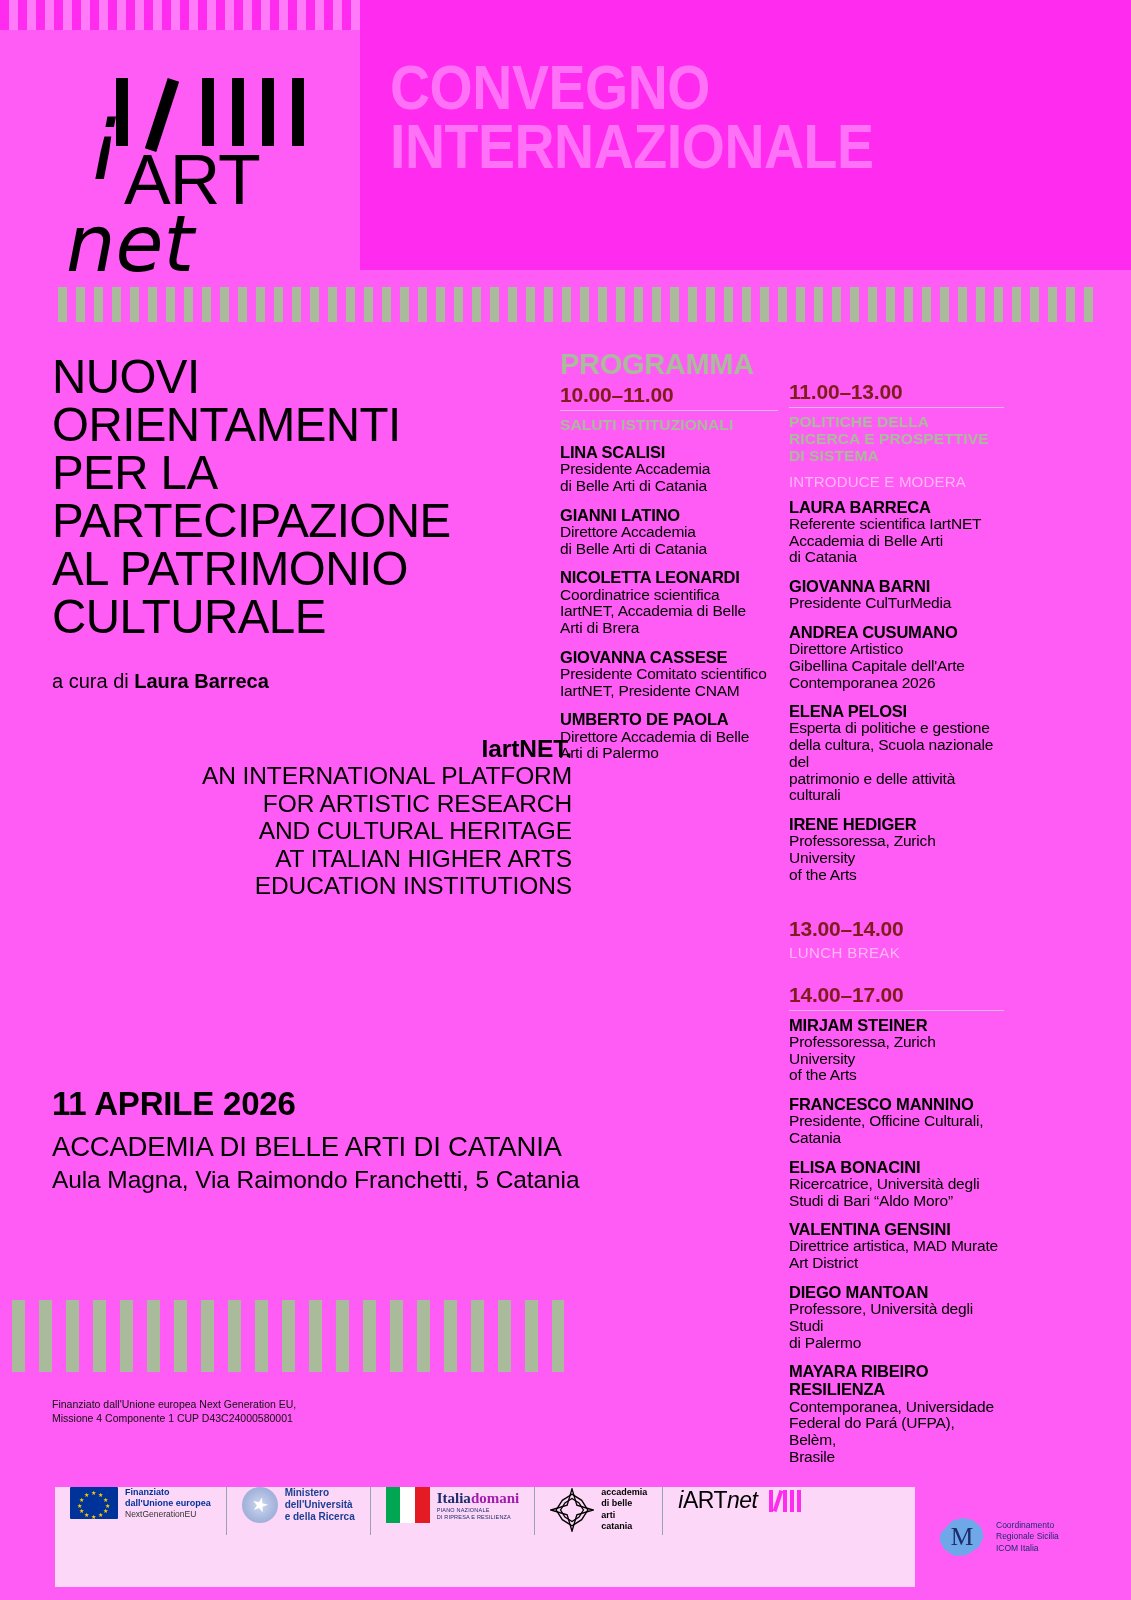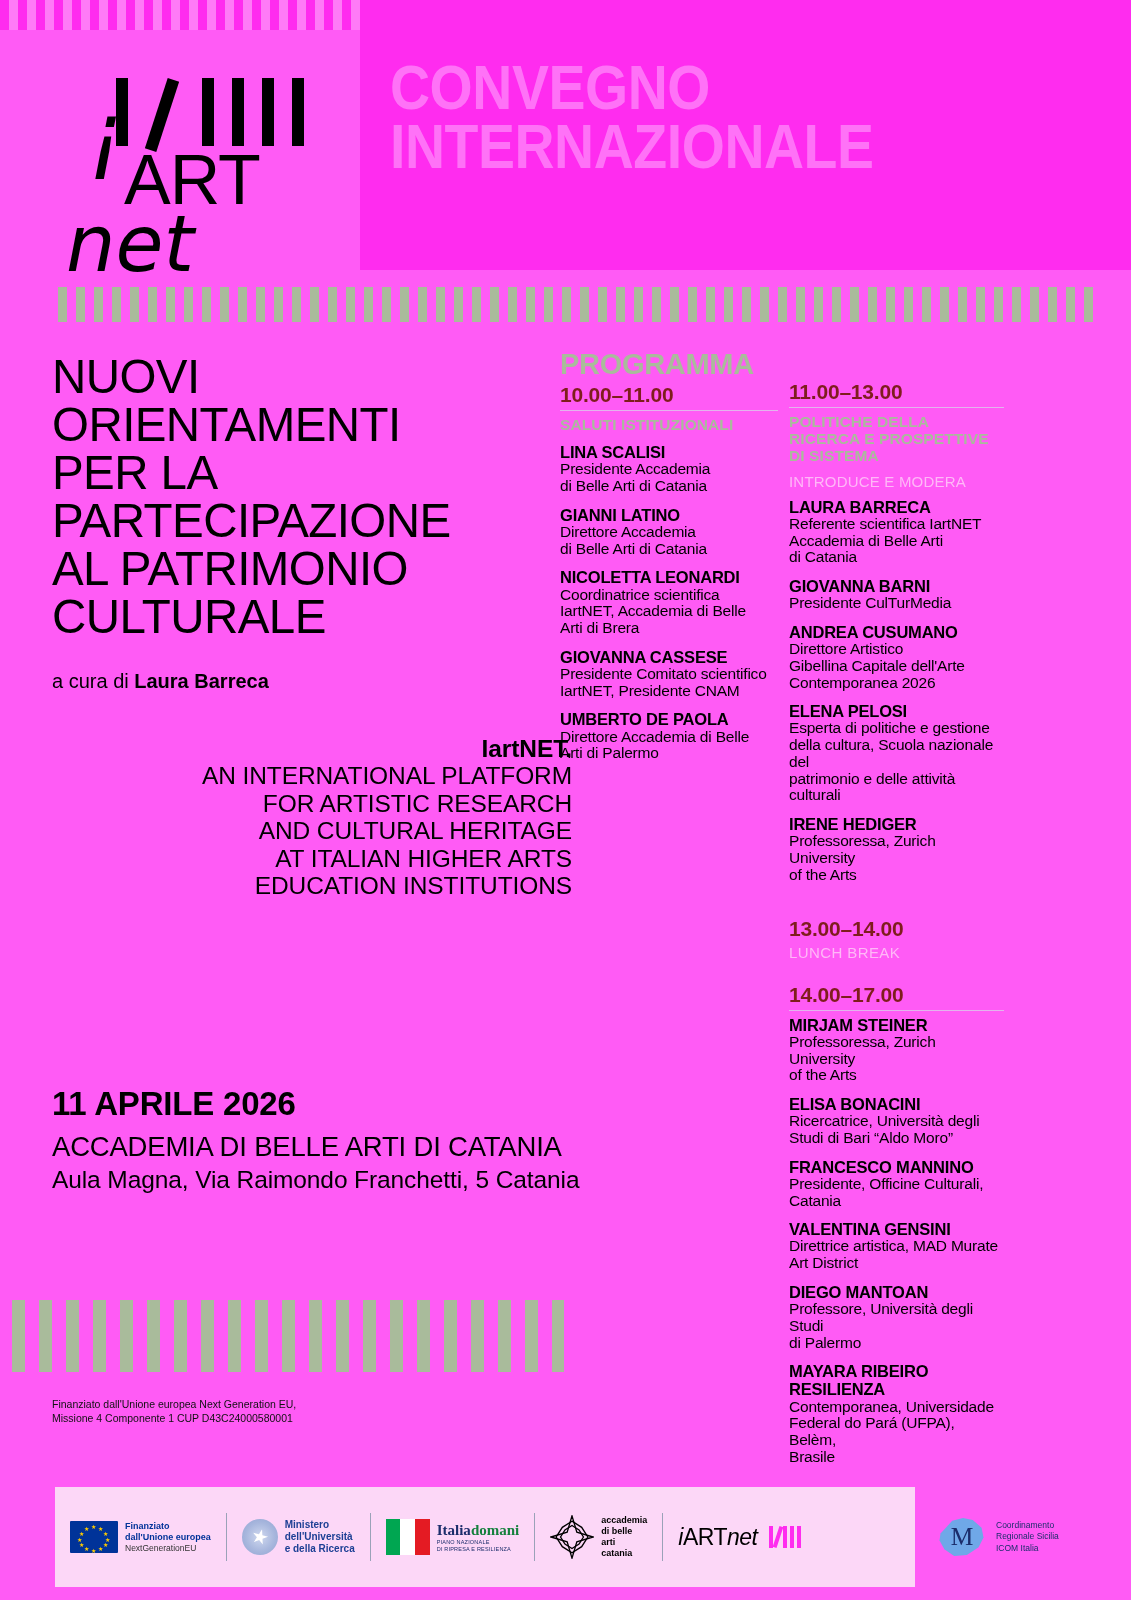--- a/index.html
+++ b/index.html
@@ -139,21 +139,21 @@
     text-transform:uppercase;
   }
   .conclusioni{
     font-size:16px;font-weight:400;color:#E8EEDF;letter-spacing:0.5px;
     text-transform:uppercase;margin-top:24px;
   }
 
   
   .footerbar{
     position:absolute;left:55px;top:1487px;width:860px;height:100px;
-    background:#FCD7F7;display:flex;align-items:center;
+    background:#FCD7F7;display:flex;align-items:flex-start;
   }
   .fitem{display:flex;align-items:center;gap:7px;padding:0 15px;}
   .fdiv{width:1px;height:48px;background:#9aa2b8;}
   .euflag{
     width:48px;height:32px;background:#003399;position:relative;border-radius:1px;
   }
   .euflag .star{
     position:absolute;color:#FFCC00;font-size:6px;line-height:6px;
   }
   .eutext{font-size:9px;line-height:1.2;color:#003399;font-weight:700;}
@@ -168,21 +168,21 @@
     content:"";position:absolute;left:50%;top:50%;width:16px;height:16px;
     transform:translate(-50%,-50%) rotate(15deg);
     background:#fff;clip-path:polygon(50% 0%,61% 35%,98% 35%,68% 57%,79% 91%,50% 70%,21% 91%,32% 57%,2% 35%,39% 35%);
   }
   .itflag{width:44px;height:36px;display:flex;}
   .itflag span{flex:1;}
   .itflag .g{background:#00A651;}
   .itflag .w{background:#ffffff;}
   .itflag .r{background:#E41B23;}
   .ittext{font-size:15px;color:#1b2d6b;font-weight:700;font-family:"Liberation Serif",serif;}
-  .ittext .dom{color:#15803d;margin-top:32px;}
+  .ittext .dom{color:#a21caf;margin-top:32px;}
   .itsub{font-size:5.5px;color:#1b2d6b;letter-spacing:0.2px;line-height:1.25;}
   .accstar{width:44px;height:44px;position:relative;}
   .acctext{font-size:9px;line-height:1.25;color:#000;font-weight:700;}
   .iartfoot{font-size:23px;font-weight:400;color:#000;letter-spacing:-0.5px;}
   .iartfoot i{font-style:italic;}
   .iartbars{display:inline-flex;align-items:flex-end;gap:3px;margin-left:5px;}
   .iartbars b{display:block;width:4px;height:22px;background:#FF2CEF;}
   .iartbars b.sl{transform:rotate(18deg);}
   .icomblock{
     position:absolute;left:930px;top:1487px;width:200px;height:100px;
@@ -359,31 +359,31 @@
       <div class="slot-time">14.00–17.00</div>
       <div class="rule"></div>
       <div class="person">
         <div class="p-name">MIRJAM STEINER</div>
         <div class="p-role">
             <div>Professoressa, Zurich University</div>
             <div>of the Arts</div>
           </div>
       </div>
       <div class="person">
+        <div class="p-name">FRANCESCO MANNINO</div>
+        <div class="p-role">
+            <div>Presidente, Officine Culturali,</div>
+            <div>Catania</div>
+          </div>
+      </div>
+      <div class="person">
         <div class="p-name">ELISA BONACINI</div>
         <div class="p-role">
             <div>Ricercatrice, Università degli</div>
             <div>Studi di Bari “Aldo Moro”</div>
-          </div>
-      </div>
-      <div class="person">
-        <div class="p-name">FRANCESCO MANNINO</div>
-        <div class="p-role">
-            <div>Presidente, Officine Culturali,</div>
-            <div>Catania</div>
           </div>
       </div>
       <div class="person">
         <div class="p-name">VALENTINA GENSINI</div>
         <div class="p-role">
             <div>Direttrice artistica, MAD Murate</div>
             <div>Art District</div>
           </div>
       </div>
       <div class="person">

